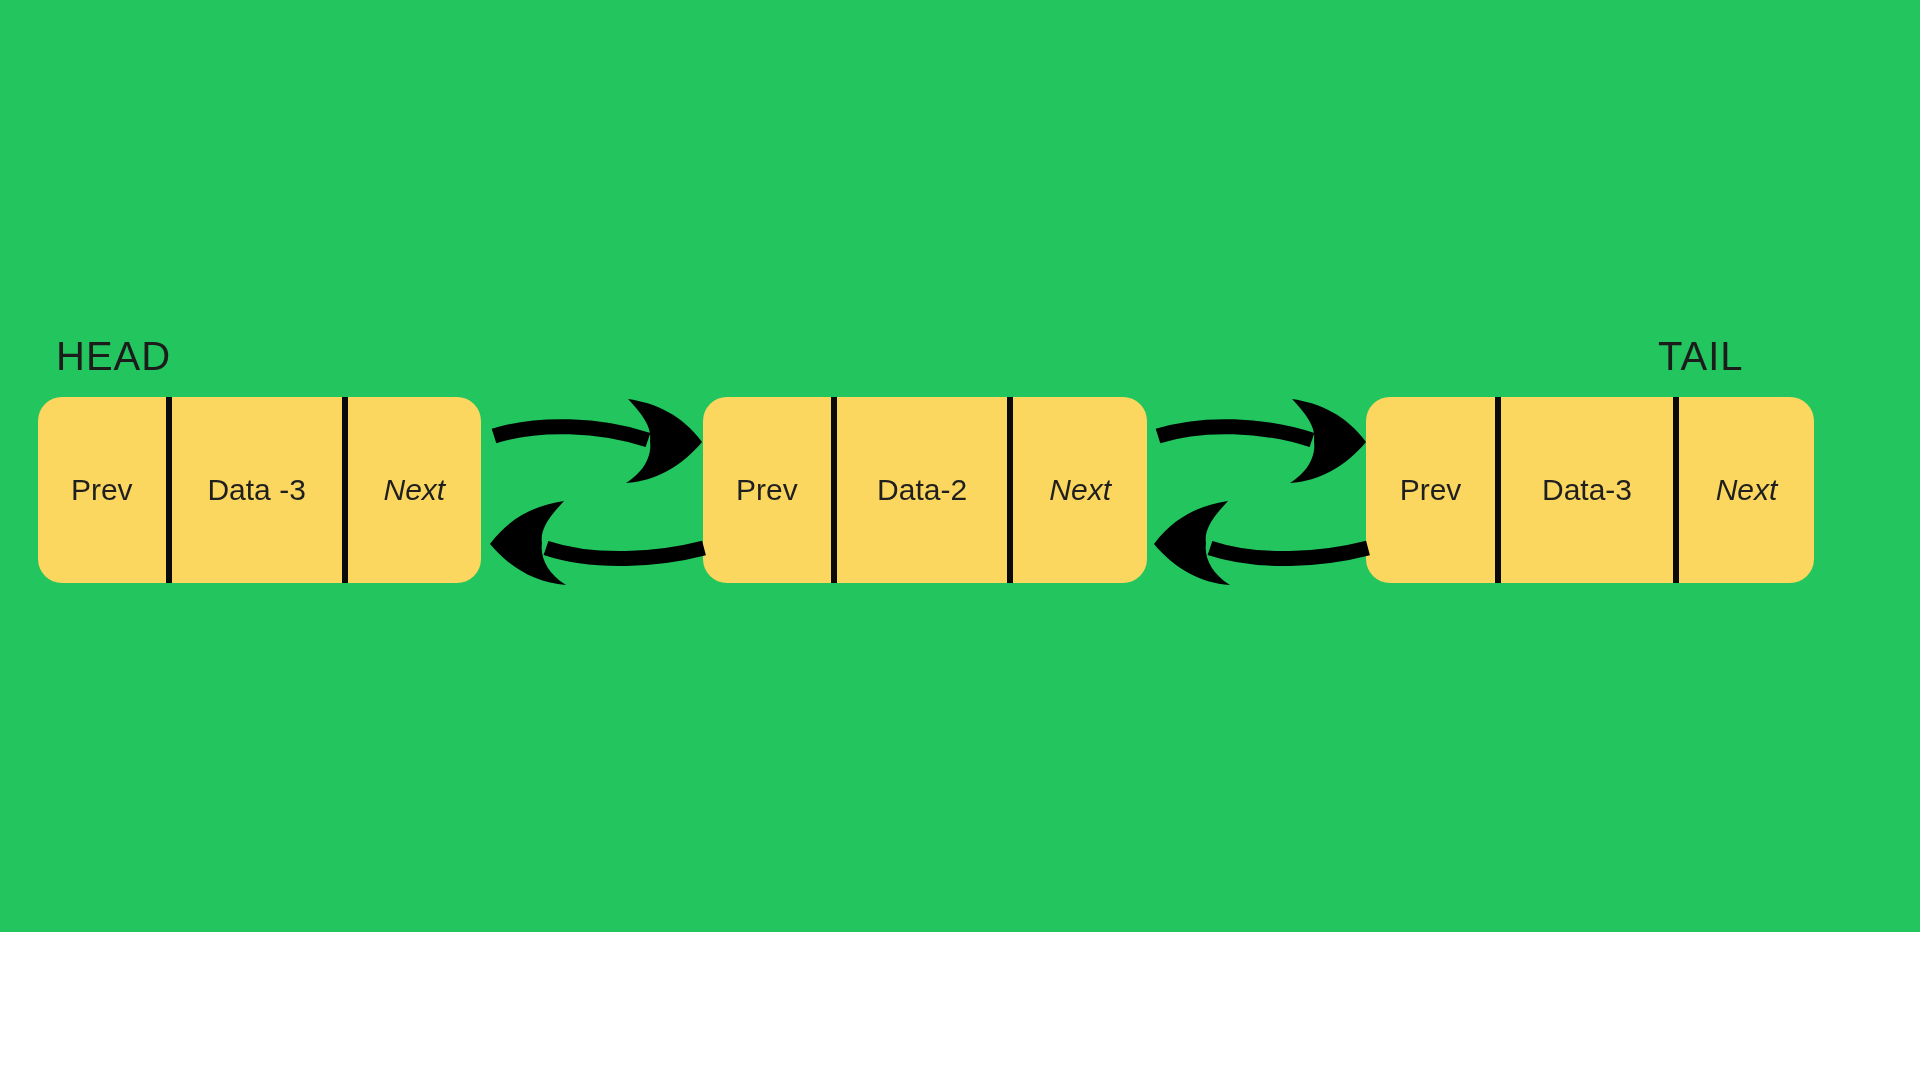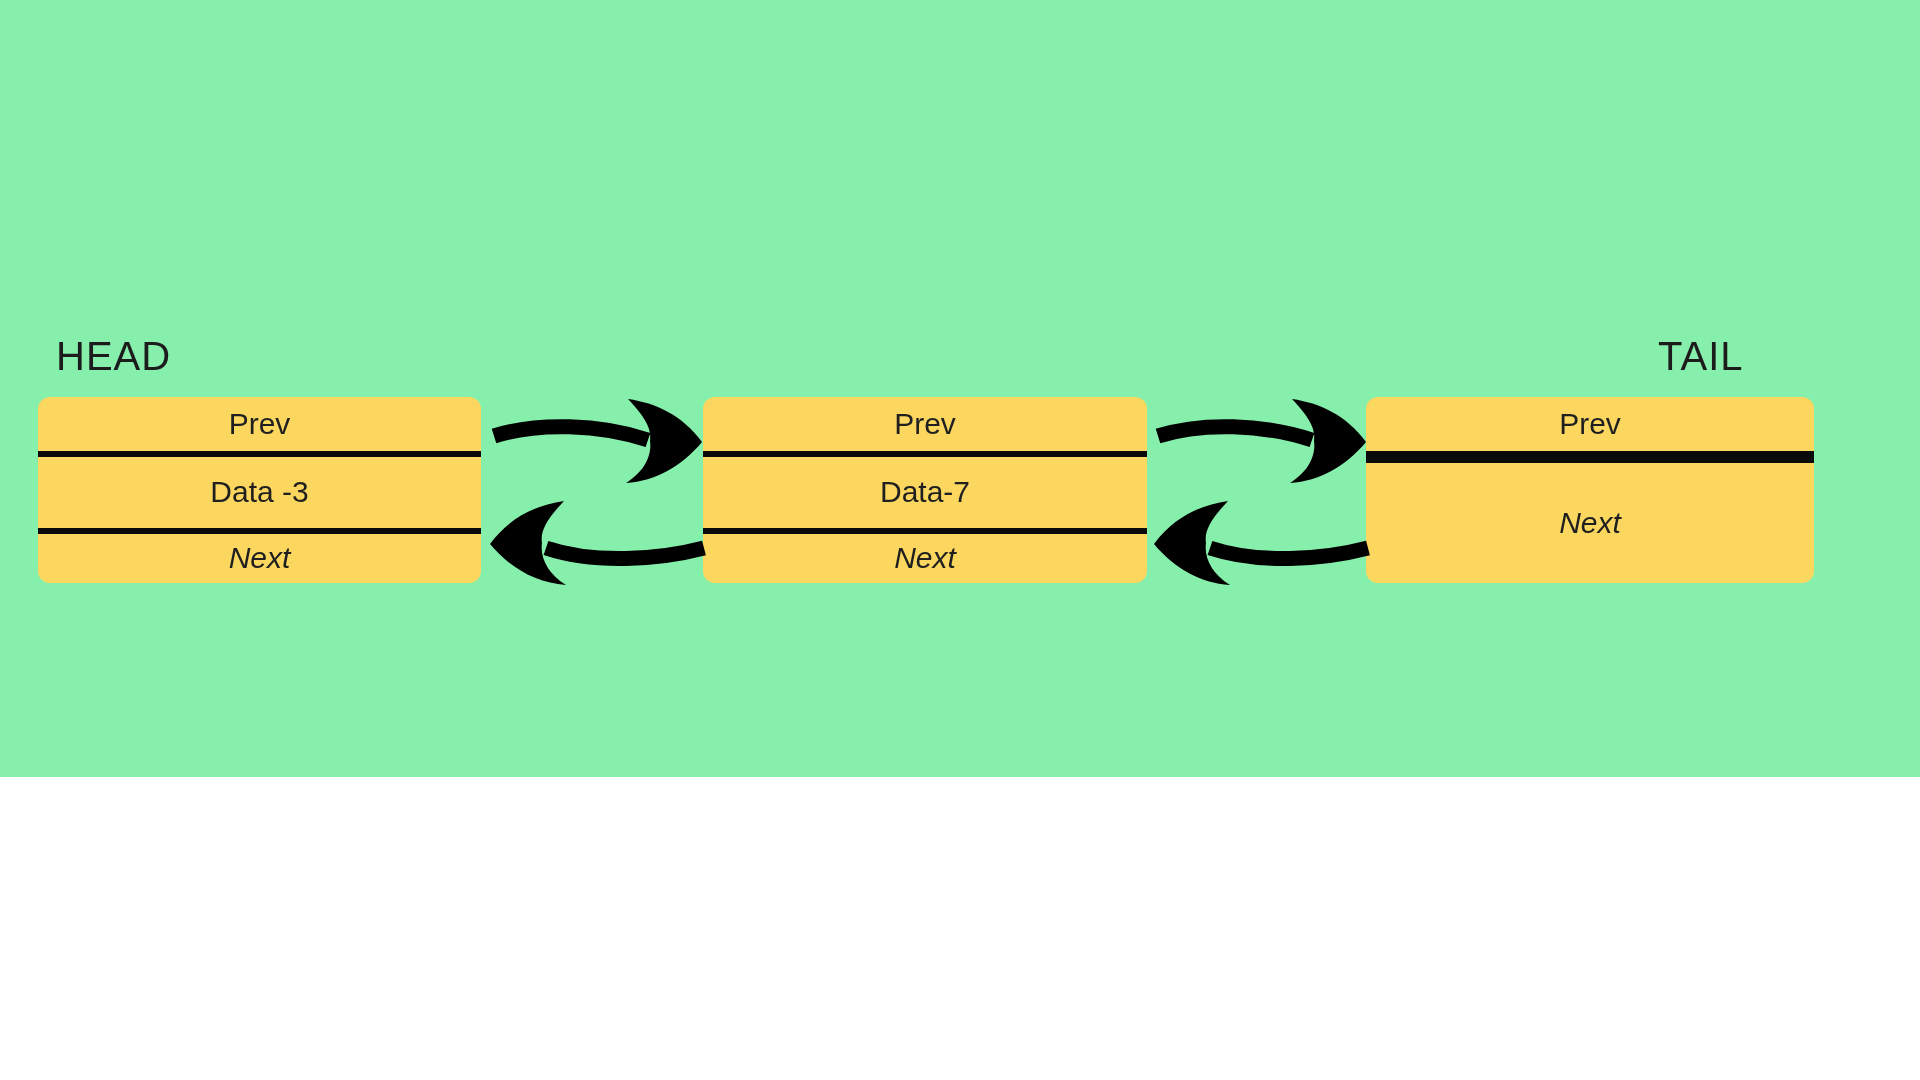--- a/index.html
+++ b/index.html
@@ -4,45 +4,44 @@
 <style>
   html, body {
     margin: 0;
     padding: 0;
     background: #ffffff;
     font-family: "Liberation Sans", sans-serif;
   }
   .canvas {
     position: relative;
     width: 1920px;
-    height: 777px;
-    background: #86efac;
+    height: 932px;
+    background: #22c55e;
     overflow: hidden;
   }
   .endpoint-label {
     position: absolute;
     top: 336px;
     font-size: 40px;
     font-weight: 400;
     letter-spacing: 1px;
     color: #1c1c1c;
     line-height: 1;
   }
   .label-head { left: 56px; }
   .label-tail { left: 1658px; }
   .node {
     position: absolute;
     top: 397px;
     height: 186px;
     background: #FBD75F;
-    border-radius: 12px;
+    border-radius: 24px;
     display: flex;
     align-items: stretch;
     overflow: hidden;
-    flex-direction: column;
   }
   .node-1 { left: 38px;   width: 443px; }
   .node-2 { left: 703px;  width: 444px; }
   .node-3 { left: 1366px; width: 448px; }
   .cell {
     display: flex;
     align-items: center;
     justify-content: center;
     font-size: 30px;
     color: #1f1f1f;
@@ -77,28 +76,29 @@
     <div class="cell cell-prev">Prev</div>
     <div class="divider"></div>
     <div class="cell cell-data">Data -3</div>
     <div class="divider"></div>
     <div class="cell cell-next">Next</div>
   </div>
 
   <div class="node node-2">
     <div class="cell cell-prev">Prev</div>
     <div class="divider"></div>
-    <div class="cell cell-data">Data-7</div>
+    <div class="cell cell-data">Data-2</div>
     <div class="divider"></div>
     <div class="cell cell-next">Next</div>
   </div>
 
   <div class="node node-3">
     <div class="cell cell-prev">Prev</div>
     <div class="divider"></div>
+    <div class="cell cell-data">Data-3</div>
     <div class="divider"></div>
     <div class="cell cell-next">Next</div>
   </div>
 
   <svg class="arrow-pair arrow-pair-1" viewBox="0 0 228 212">
     <g>
       <path d="M 16 40 C 60 26, 122 28, 170 44" fill="none" stroke="#000000" stroke-width="15" stroke-linecap="butt"></path>
       <path d="M 224 46 C 204 19, 178 7, 150 3 C 167 21, 174 33, 172 45 C 174 59, 167 75, 148 87 C 178 85, 204 70, 224 46 Z" fill="#000000"></path>
     </g>
     <g>

